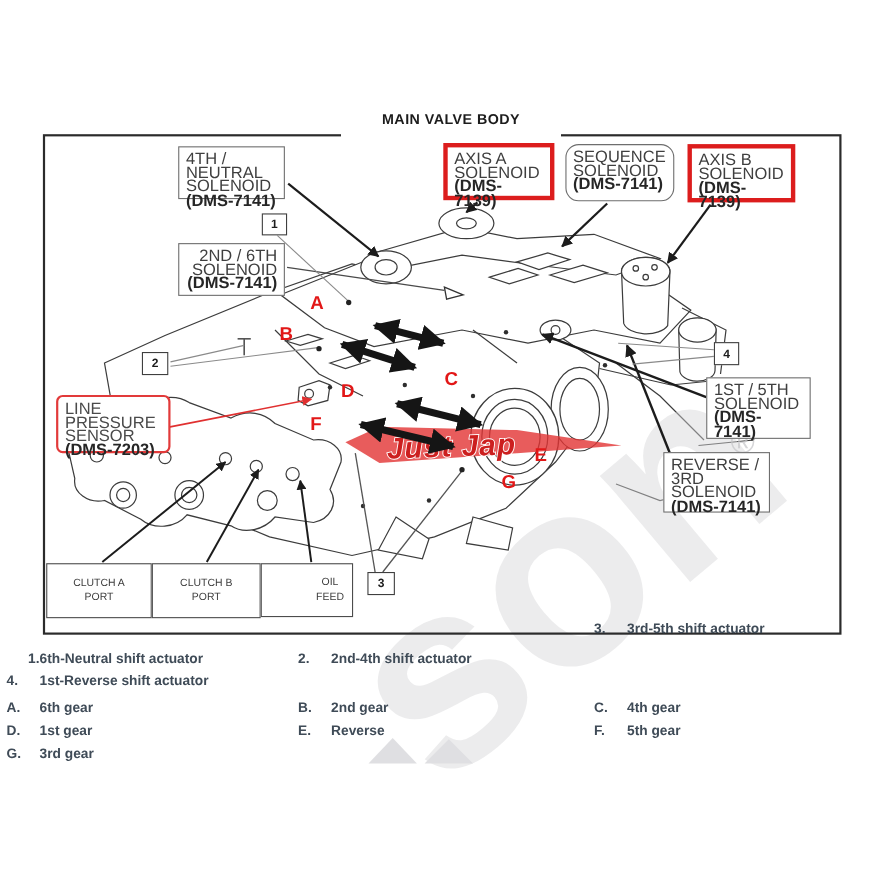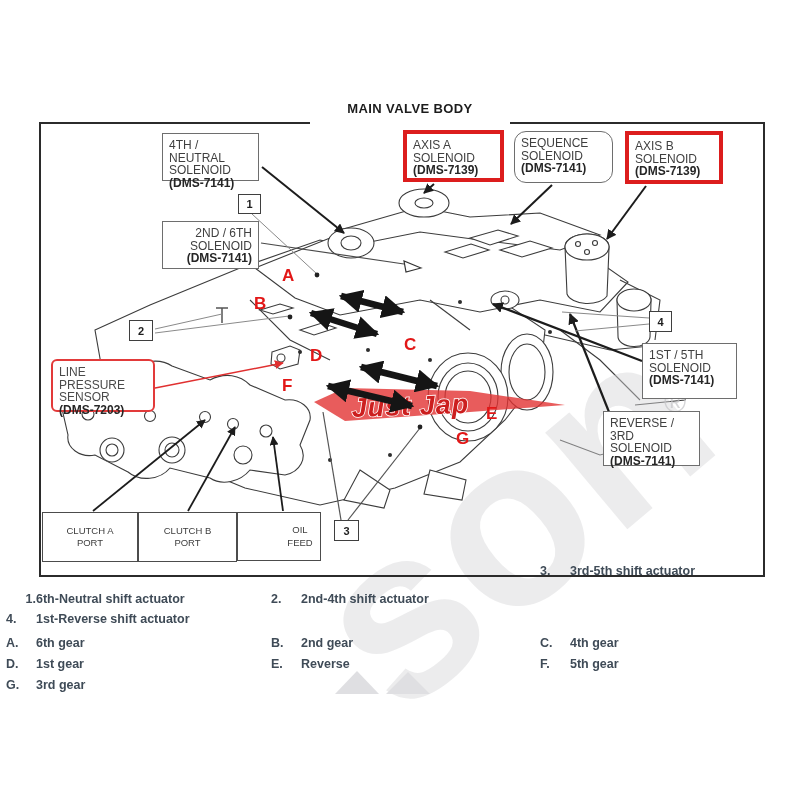--- a/index.html
+++ b/index.html
@@ -5,21 +5,21 @@
   html,body{margin:0;padding:0;}
   body{width:800px;height:800px;position:relative;background:#ffffff;
        font-family:"Liberation Sans","DejaVu Sans",sans-serif;overflow:hidden;}
   .abs{position:absolute;}
   
   #frame{left:39px;top:122px;width:722px;height:451px;border:2px solid #2b2b2b;background:transparent;}
   #title-gap{left:310px;top:119px;width:200px;height:9px;background:#fff;}
   #page-title{left:290px;top:101px;width:240px;text-align:center;font-size:13px;font-weight:bold;
               color:#1c1c1c;letter-spacing:.4px;}
   
-  .cbox{background:#fff;border:1px solid #6e6e6e;color:#3f3f3f;font-size:12px;line-height:12.5px;
+  .cbox{background:#fff;border:1px solid #6e6e6e;color:#3f3f3f;font-size:15px;line-height:12.5px;
         padding:5px 6px;box-sizing:border-box;}
   .cbox .dms{font-weight:bold;color:#262626;}
   .cbox.redborder{border:4px solid #dc1d1d;}
   .cbox.redround{border:2px solid #e23a3a;border-radius:6px;color:#4a4a4a;}
   .cbox.center{display:flex;flex-direction:column;align-items:center;justify-content:center;
                text-align:center;border:1.5px solid #4c4c4c;font-size:9.5px;color:#3c3c3c;}
   .nbox{background:#fff;border:1.5px solid #3f3f3f;color:#1d1d1d;font-size:11px;font-weight:bold;
         display:flex;align-items:center;justify-content:center;box-sizing:border-box;}
   
   .lg{font-size:12.5px;font-weight:bold;color:#3f4b57;white-space:nowrap;}

